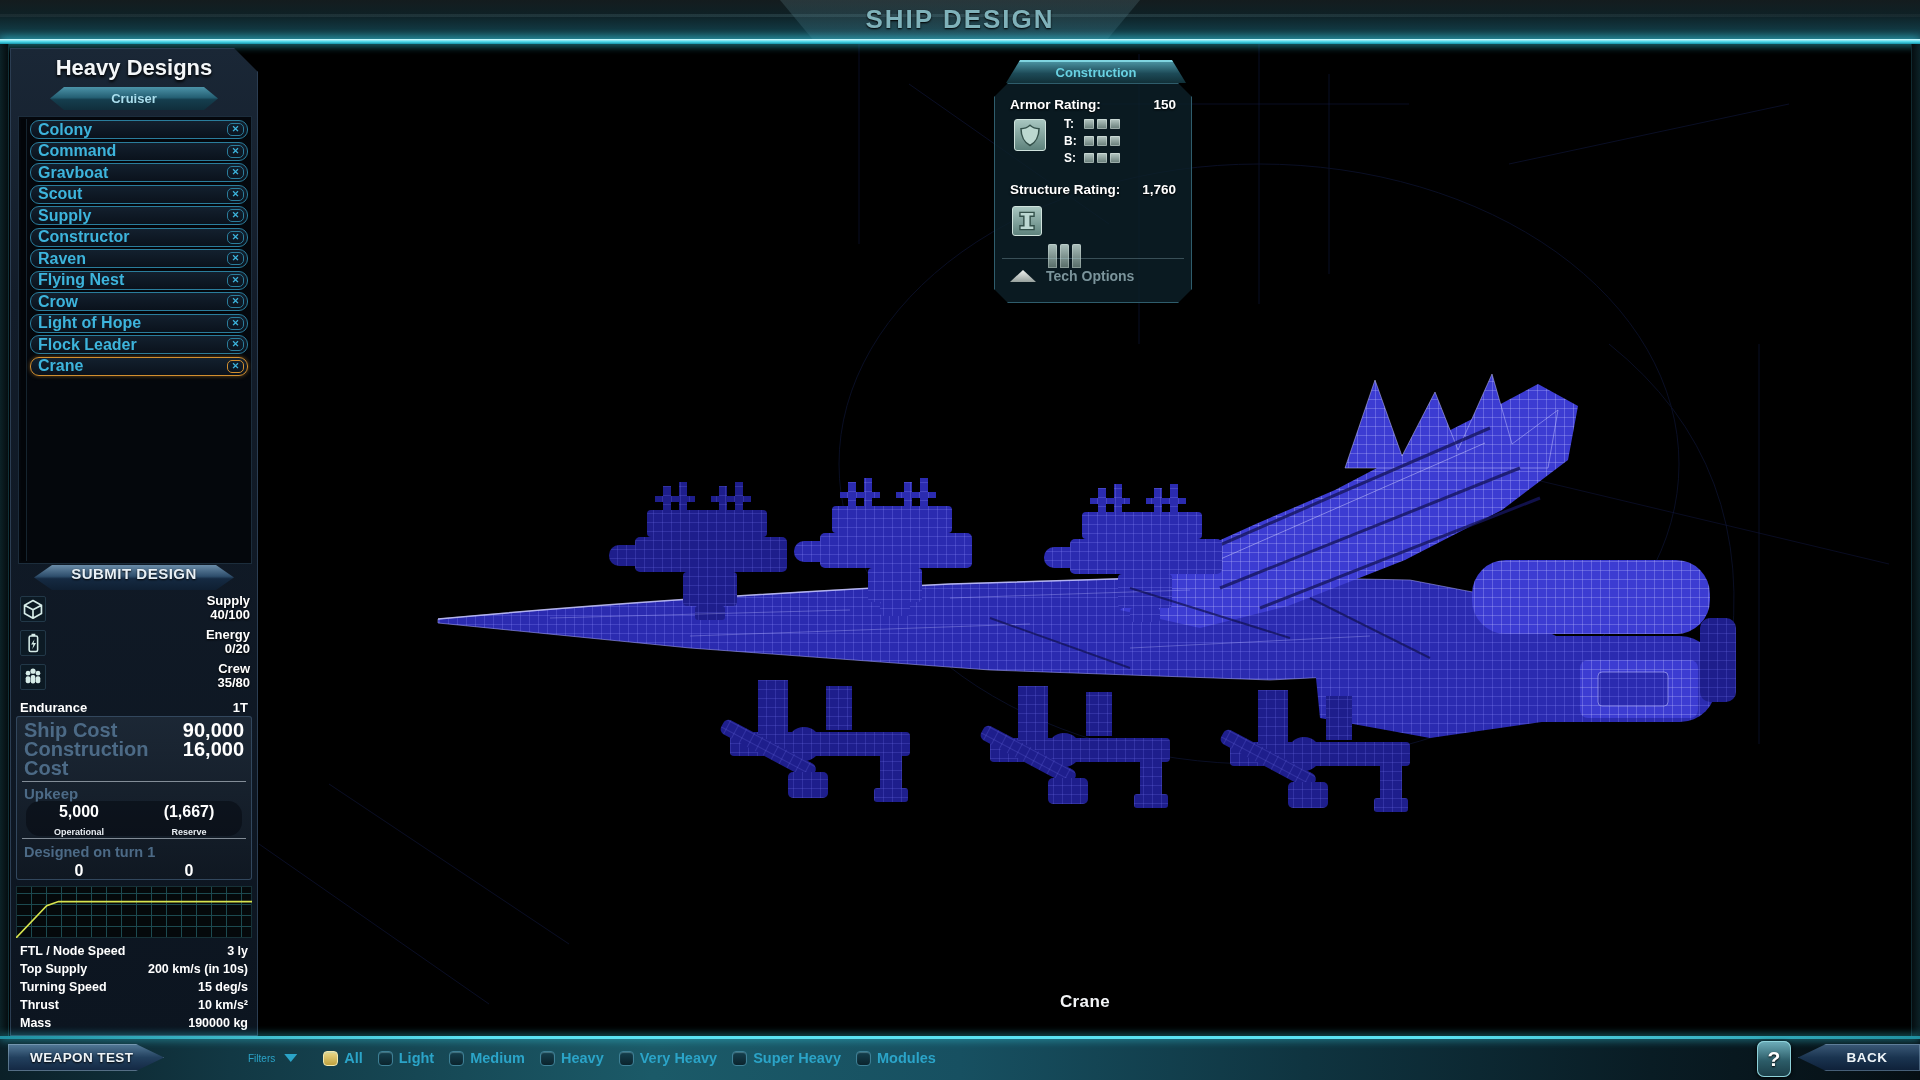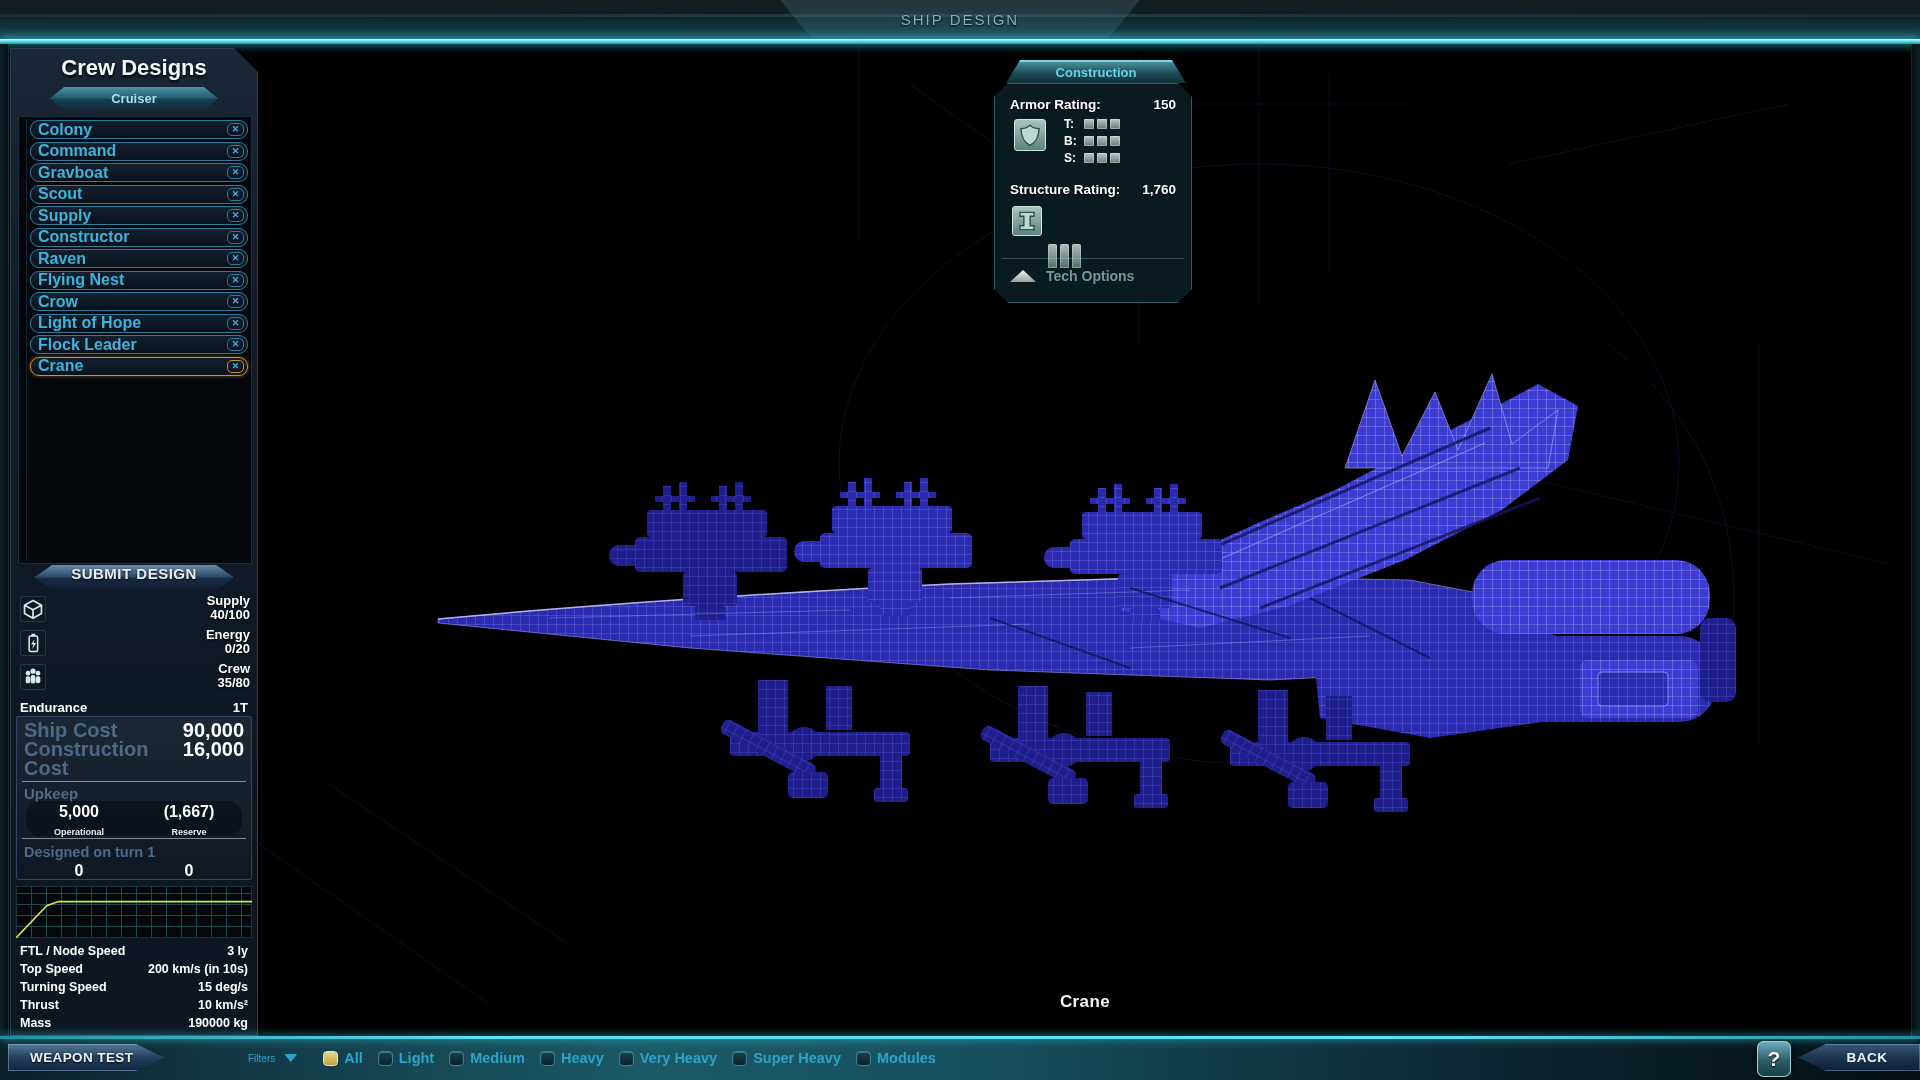--- a/index.html
+++ b/index.html
@@ -9,21 +9,21 @@
 
   
   .topbar{position:absolute;left:0;top:0;width:1920px;height:44px;
     background:linear-gradient(180deg,#141c1e 0%,#0e2126 35%,#123a44 70%,#1b5868 100%);}
   .topbar .shine{position:absolute;left:0;top:14px;width:100%;height:3px;background:linear-gradient(90deg,rgba(255,255,255,.05),rgba(160,220,230,.14),rgba(255,255,255,.04));}
   .cyanline{position:absolute;left:0;bottom:0;width:100%;height:5px;
     background:linear-gradient(180deg,#d8fbff,#49d6e8 55%,#1794aa);box-shadow:0 0 10px #36d4e8;}
   .title-tab{position:absolute;left:50%;top:0;transform:translateX(-50%);width:360px;height:39px;
     background:linear-gradient(180deg,rgba(120,160,170,.20),rgba(60,110,125,.30));
     clip-path:polygon(0 0,100% 0,91% 100%,9% 100%);display:flex;align-items:center;justify-content:center;}
-  .title-tab span{color:#7fb2ba;font-size:15px;font-weight:normal;letter-spacing:2px;text-shadow:0 1px 2px #000;}
+  .title-tab span{color:#7fb2ba;font-size:26px;font-weight:bold;letter-spacing:2px;text-shadow:0 1px 2px #000;}
 
   
   .edge{position:absolute;top:44px;bottom:44px;width:9px;background:linear-gradient(90deg,#0c2227,#050d10);}
   .edge.left{left:0;border-right:1px solid #13333a;}
   .edge.right{right:0;background:linear-gradient(270deg,#0c2227,#050d10);border-left:1px solid #102a30;}
 
   
   .viewport{position:absolute;left:9px;top:44px;right:9px;bottom:44px;}
   .ship-name{position:absolute;left:1001px;top:948px;width:150px;text-align:center;
     font-size:17px;font-weight:bold;color:#f3f5f7;letter-spacing:.4px;}
@@ -250,21 +250,21 @@
     <div class="title-tab">
       <span>SHIP DESIGN</span>
     </div>
     <div class="cyanline"></div>
   </div>
 
   <div class="edge left"></div>
   <div class="edge right"></div>
 
   <aside class="lpanel">
-    <div class="lp-title">Crew Designs</div>
+    <div class="lp-title">Heavy Designs</div>
     <div class="cruiser-tab">
       <span>Cruiser</span>
     </div>
 
     <div class="listbox">
       <div class="list-groove"></div>
       <div class="design-row">
         <span class="dname">Colony</span>
         <span class="del">✕</span>
       </div>
@@ -417,21 +417,21 @@
         <polyline id="speedline" fill="none" stroke-width="1.6" stroke="#d8e44e" points="0.0,52.0 30.7,19.8 42.5,15.6 236.0,15.6"></polyline>
       </svg>
     </div>
 
     <div class="statrows">
       <div class="statrow">
         <span>FTL / Node Speed</span>
           <span>3 ly</span>
       </div>
       <div class="statrow">
-        <span>Top Speed</span>
+        <span>Top Supply</span>
           <span>200 km/s (in 10s)</span>
       </div>
       <div class="statrow">
         <span>Turning Speed</span>
           <span>15 deg/s</span>
       </div>
       <div class="statrow">
         <span>Thrust</span>
           <span>10 km/s²</span>
       </div>

